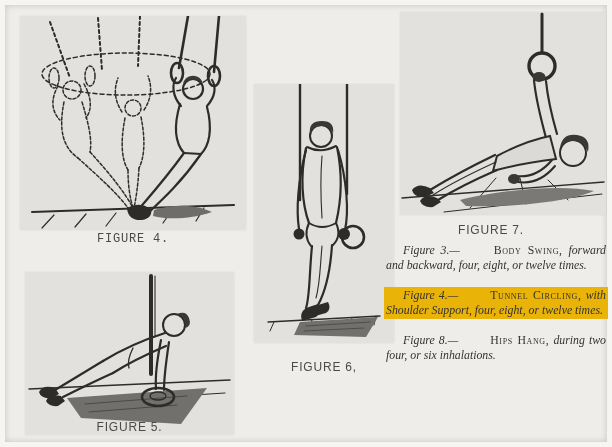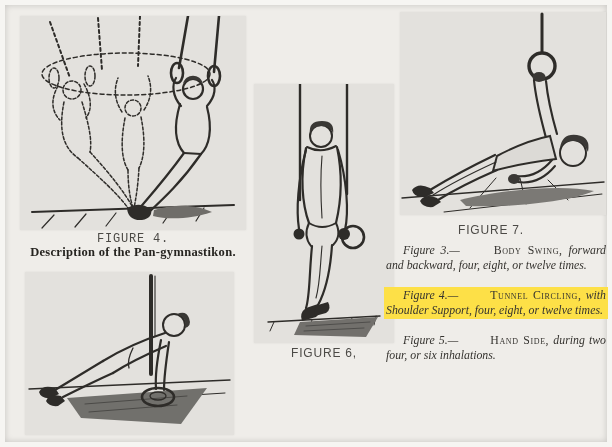--- a/index.html
+++ b/index.html
@@ -22,34 +22,34 @@
   #plate-fig5{left:25px; top:272px; width:209px; height:163px;}
   #plate-fig6{left:254px; top:84px; width:140px; height:259px;}
   #plate-fig7{left:400px; top:12px; width:206px; height:203px;}
   .plate-caption{
     position:absolute; text-align:center;
     font-family:"Liberation Sans", sans-serif;
     font-size:12px; letter-spacing:.8px; color:#4c4a46;
   }
   #caption-fig4{left:20px; top:232px; width:226px;font-family:Liberation Mono, monospace;}
   #caption-fig5{left:25px; top:420px; width:209px;}
-  #caption-fig6{left:254px; top:346px; width:140px;}
+  #caption-fig6{left:254px; top:360px; width:140px;}
   #caption-fig7{left:388px; top:223px; width:206px;}
   .page-heading{
     position:absolute; left:6px; top:245px; width:254px;
     text-align:center; font-weight:bold; font-size:12.5px;
     letter-spacing:.3px; color:#262420;
   }
   .text-col{
     position:absolute; left:384px; top:242px; width:224px;
     font-size:11.8px; line-height:15px; color:#35332f;
     text-align:justify;
   }
   .text-col p{margin:0 0 13px 0; text-indent:17px; padding:1px 2px;}
-  .text-col p.wash{background:#fde047;}
+  .text-col p.wash{background:#eab308;}
   .flabel,.fdetail{font-style:italic;}
   .fname{font-variant:small-caps; letter-spacing:.6px;margin-left:28px;}
 </style>
 </head>
 <body>
 
 <div class="scan">
   <div class="paper"></div>
 
   <div class="plate" id="plate-fig4">
@@ -106,21 +106,20 @@
           <path d="M164,137 L181,138"></path>
           <path d="M164,137 C146,162 130,180 118,194"></path>
             <path d="M181,138 C160,168 142,184 127,198"></path>
         </g>
         <path d="M107,192 q12,-7 24,1 q2,9 -9,11 q-14,1 -15,-12 z" fill="#2e2c29" stroke="none"></path>
       </g>
     </svg>
   </div>
   <div class="plate-caption" id="caption-fig4">FIGURE 4.</div>
 
-  <div class="page-heading">Description of the Pan-gymnastikon.</div>
 
   <div class="plate" id="plate-fig5">
     <svg viewBox="0 0 209 155">
       <g stroke="#2e2c29" fill="none" stroke-linecap="round">
         <path d="M4,113 L205,104" stroke-width="1.4"></path>
         <path d="M58,126 L200,117" stroke-width="1"></path>
         <path d="M42,122 L182,112 L156,148 L56,142 z" fill="#71706c" stroke="none"></path>
         <g stroke="#4b4a47" stroke-width="1">
           <path d="M60,128 L162,120"></path>
             <path d="M64,136 L152,129"></path>
@@ -136,20 +135,21 @@
         <path d="M144,66 C141,86 139,102 139,114" stroke-width="2.2"></path>
         <ellipse cx="133" cy="121" rx="16" ry="9" stroke-width="2.6"></ellipse>
         <ellipse cx="133" cy="120" rx="8" ry="4" stroke-width="1.3"></ellipse>
         <path d="M78,85 C58,97 42,107 30,114" stroke-width="2.2"></path>
         <path d="M88,97 C68,106 52,114 38,121" stroke-width="2.2"></path>
         <path d="M30,112 q-12,-4 -16,4 q2,7 12,6 l8,-4 z" fill="#2e2c29" stroke="none"></path>
         <path d="M36,120 q-12,-3 -15,5 q3,6 12,5 l7,-5 z" fill="#2e2c29" stroke="none"></path>
       </g>
     </svg>
   </div>
+  <div class="plate-caption" id="caption-fig5">FIGURE 5.</div>
 
   <div class="plate" id="plate-fig6">
     <svg viewBox="0 0 140 259">
       <g stroke="#2e2c29" fill="none" stroke-linecap="round">
         <path d="M14,238 L126,232" stroke-width="1.4"></path>
         <g stroke-width="1">
           <path d="M20,238 l-4,9"></path>
             <path d="M58,236 l-3,9"></path>
             <path d="M98,234 l-3,9"></path>
             <path d="M122,232 l-2,9"></path>
@@ -222,18 +222,18 @@
       <span class="flabel">Figure 3.—</span>
       <span class="fname">Body Swing,</span>
       <span class="fdetail">forward and backward, four, eight, or twelve times.</span>
     </p>
     <p class="wash">
       <span class="flabel">Figure 4.—</span>
       <span class="fname">Tunnel Circling,</span>
       <span class="fdetail">with Shoulder Support, four, eight, or twelve times.</span>
     </p>
     <p>
-      <span class="flabel">Figure 5.—</span>
-      <span class="fname">Hand Side,</span>
+      <span class="flabel">Figure 8.—</span>
+      <span class="fname">Hips Hang,</span>
       <span class="fdetail">during two four, or six inhalations.</span>
     </p>
   </div>
 </div>
 
 </body></html>

